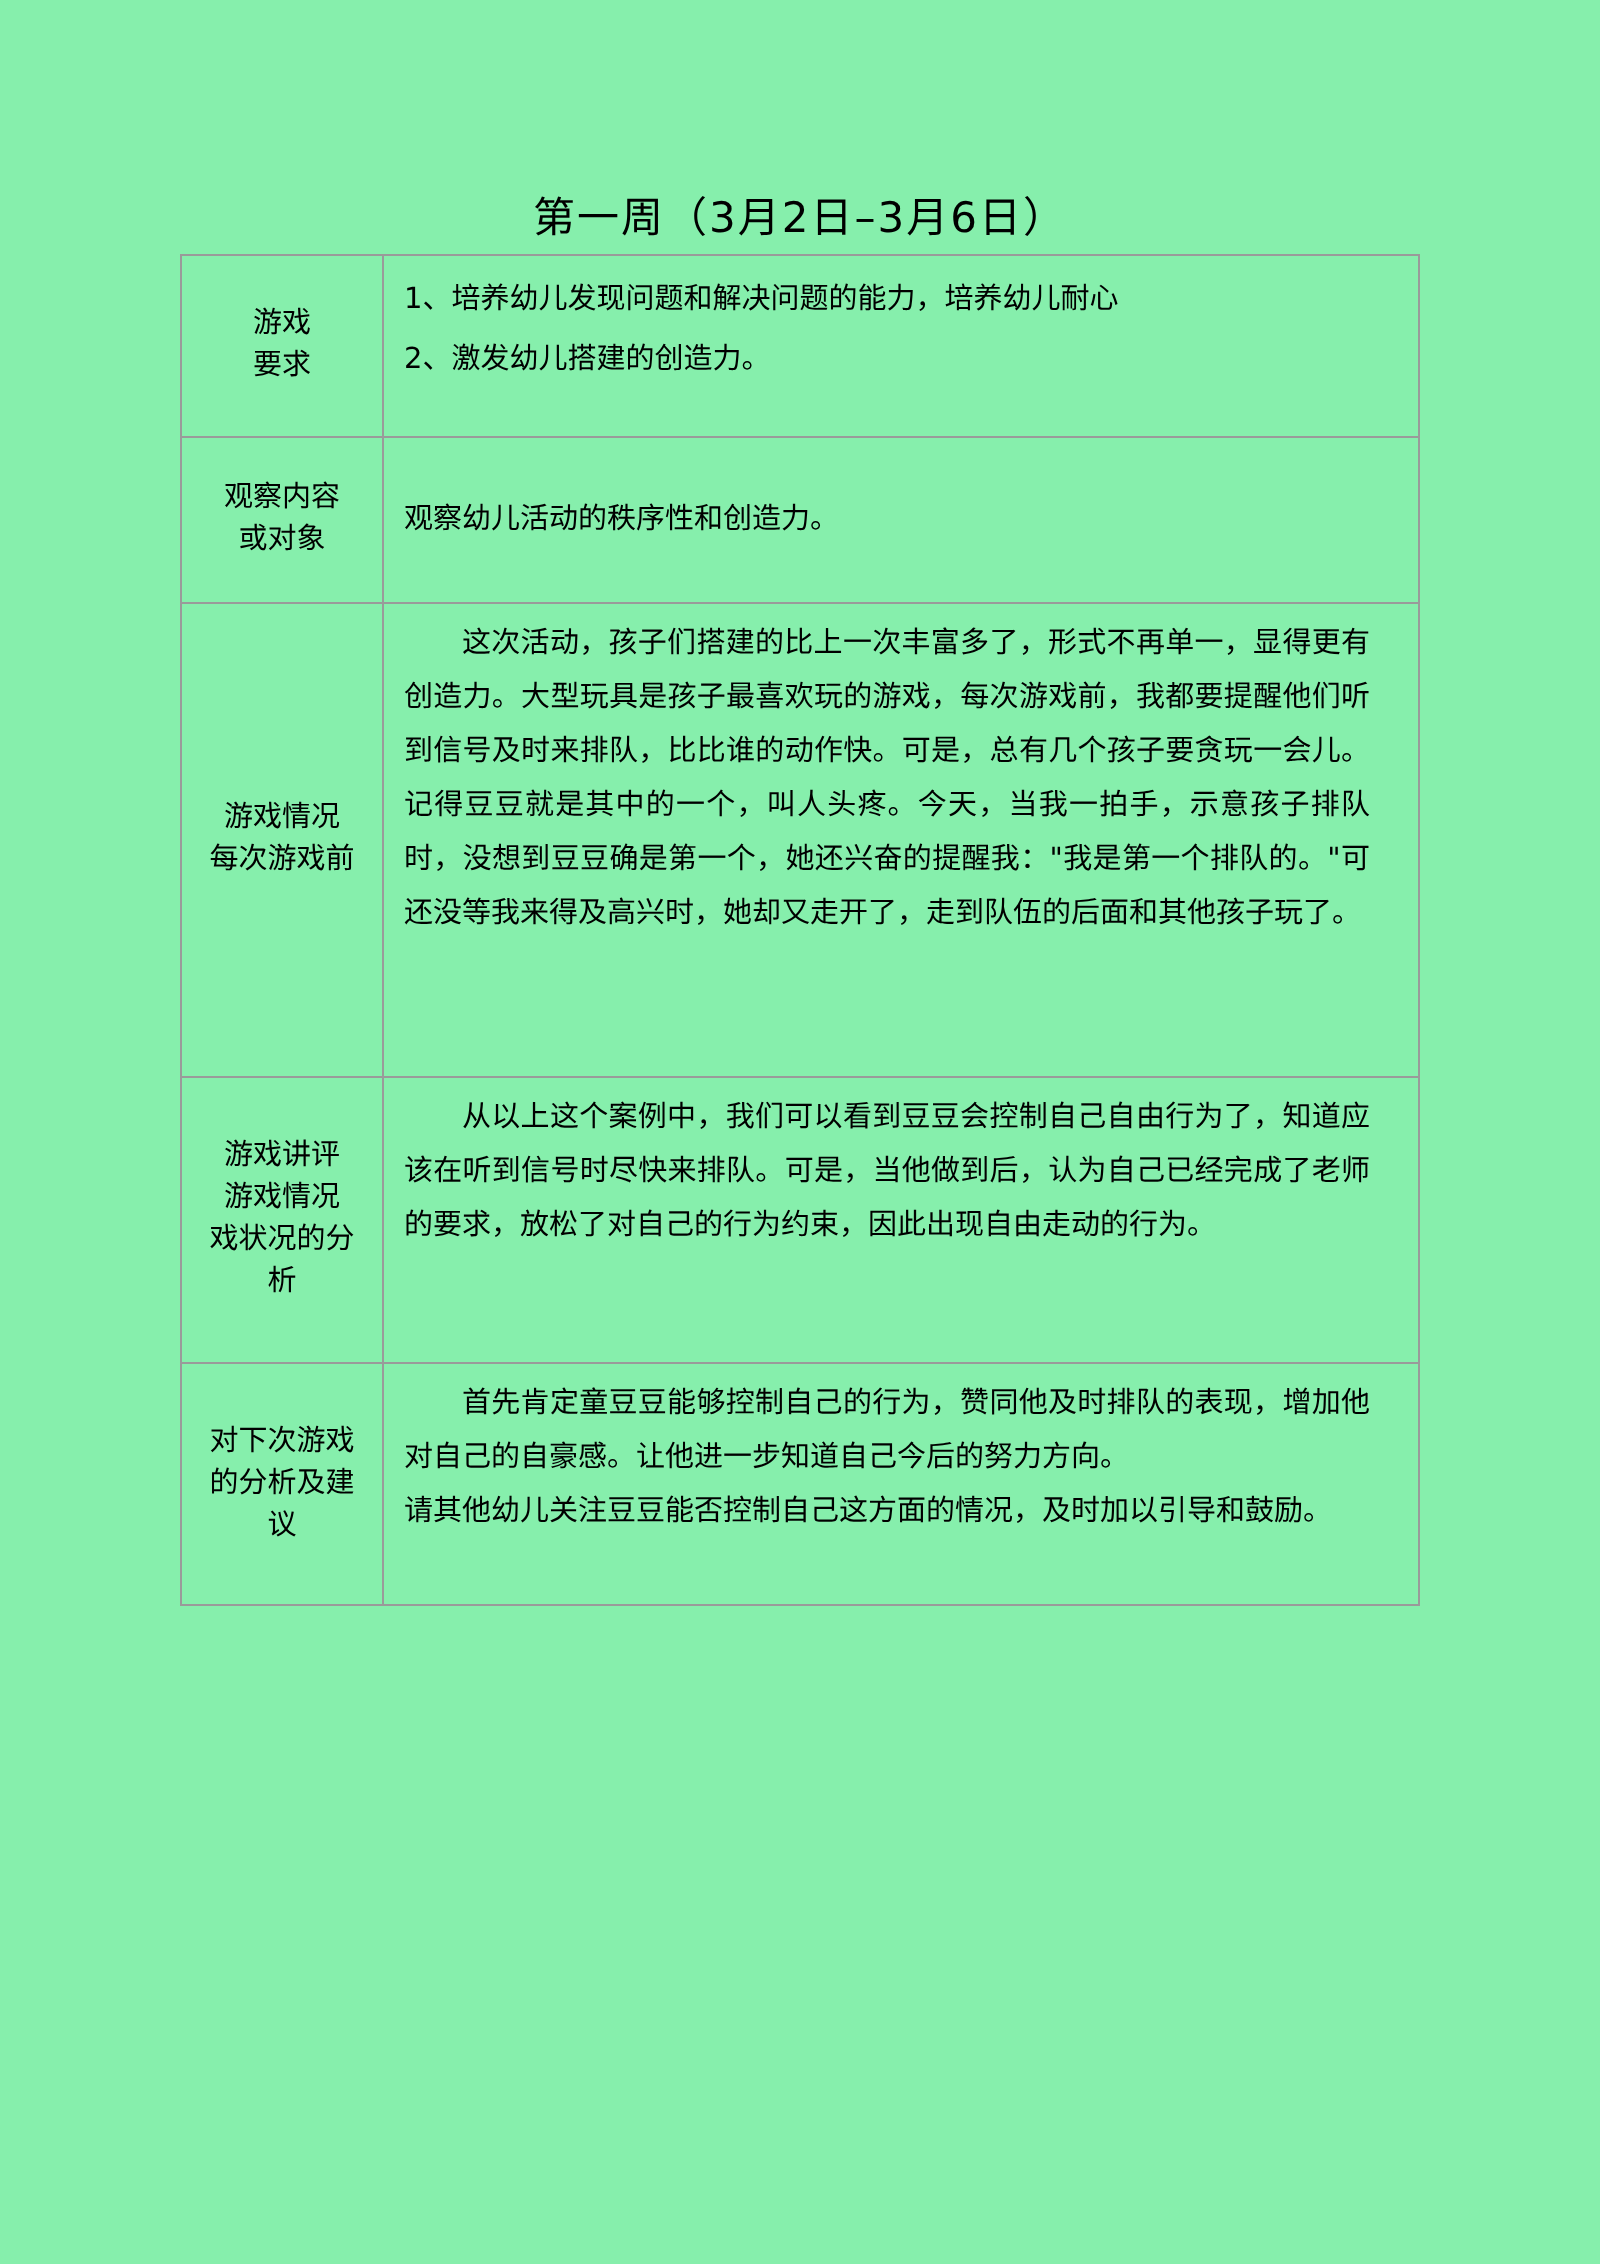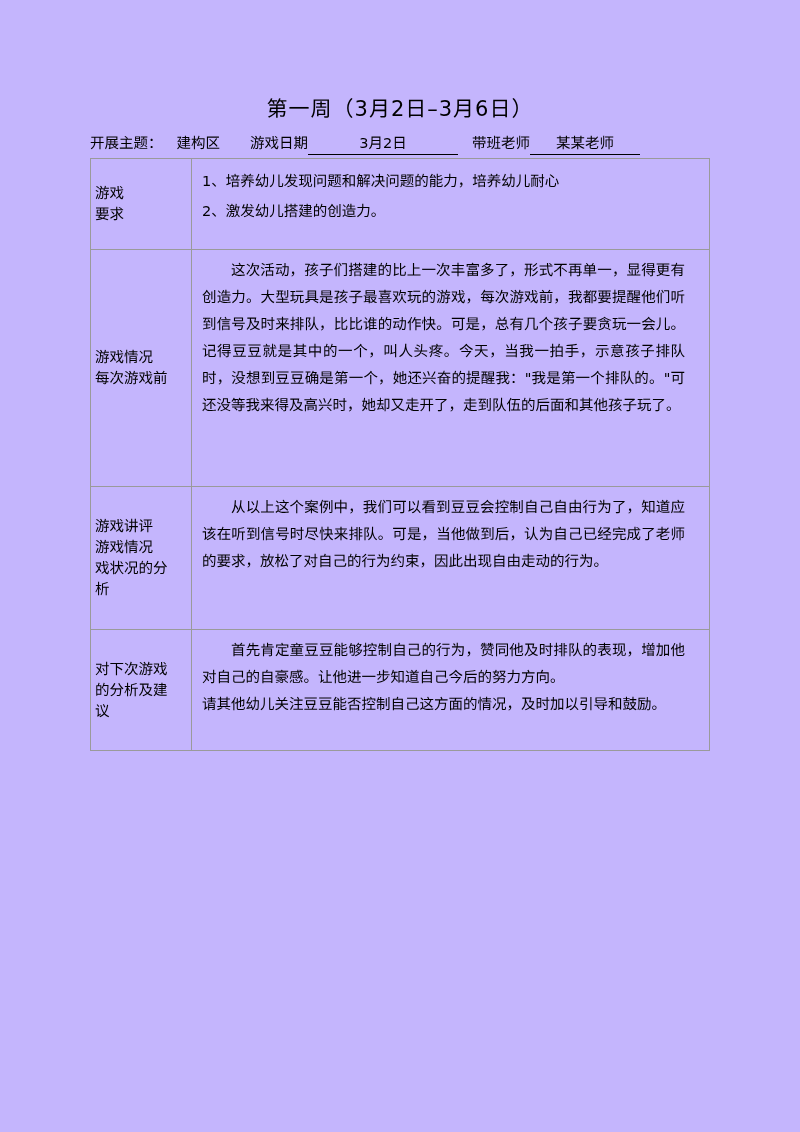--- a/index.html
+++ b/index.html
@@ -15,21 +15,21 @@
     color: #000000;
     position: relative;
     overflow: hidden;
   }
 
   .page {
     width: 800px;
     height: 1132px;
     box-sizing: border-box;
     padding: 0;
-    background: #c4b5fd;
+    background: #86efac;
   }
 
   
   .week-title {
     text-align: center;
     font-size: 21px;
     font-weight: normal;
     letter-spacing: 1px;
     margin: 0;
     padding: 94px 0 0 0;
@@ -80,20 +80,21 @@
     table-layout: fixed;
     border: 1.4px solid #3a3a3a;
   }
   table.form td {
     border: 1px solid #9a9a9a;
     vertical-align: middle;
     padding: 0;
   }
   table.form td.label-cell {
     width: 92px;
+    text-align: center;
     font-size: 14.5px;
     line-height: 21px;
     padding: 4px 4px;
     font-family: "DejaVu Sans", "Liberation Sans", sans-serif;
   }
   table.form td.content-cell {
     padding: 7px 24px 7px 10px;
     font-size: 14.5px;
     line-height: 27px;
     text-align: justify;
@@ -124,39 +125,45 @@
   .row-sugg  td { height: 106px; }
 </style>
 </head>
 <body>
 
 <div class="page">
 
   <h1 class="week-title">第一周（3月2日–3月6日）</h1>
 
 
-  <div class="meta-line">
-    <span class="meta-label">开展主题：</span><span class="meta-gap-sm"></span><span class="meta-value">建构区</span><span class="meta-gap-md"></span><span class="meta-label">游戏日期</span><span class="u-field u-date">3月2日</span><span class="meta-gap-sm"></span><span class="meta-label">带班老师</span><span class="u-field u-teach">某某老师</span>
-  </div>
 
   <table class="form">
     <tbody>
 
       <tr class="row-req">
         <td class="label-cell">
           <div>游戏</div>
           <div>要求</div>
         </td>
         <td class="content-cell top">
           <p class="line-item">1、培养幼儿发现问题和解决问题的能力，培养幼儿耐心</p>
           <p class="line-item">2、激发幼儿搭建的创造力。</p>
         </td>
       </tr>
 
 
+      <tr class="row-obs">
+        <td class="label-cell">
+          <div>观察内容</div>
+          <div>或对象</div>
+        </td>
+        <td class="content-cell">
+          <p class="p-plain">观察幼儿活动的秩序性和创造力。</p>
+        </td>
+      </tr>
 
       <tr class="row-rec">
         <td class="label-cell">
           <div>游戏情况</div>
           <div>每次游戏前</div>
         </td>
         <td class="content-cell top">
           <p class="p-indent">这次活动，孩子们搭建的比上一次丰富多了，形式不再单一，显得更有创造力。大型玩具是孩子最喜欢玩的游戏，每次游戏前，我都要提醒他们听到信号及时来排队，比比谁的动作快。可是，总有几个孩子要贪玩一会儿。记得豆豆就是其中的一个，叫人头疼。今天，当我一拍手，示意孩子排队时，没想到豆豆确是第一个，她还兴奋的提醒我："我是第一个排队的。"可还没等我来得及高兴时，她却又走开了，走到队伍的后面和其他孩子玩了。</p>
         </td>
       </tr>

